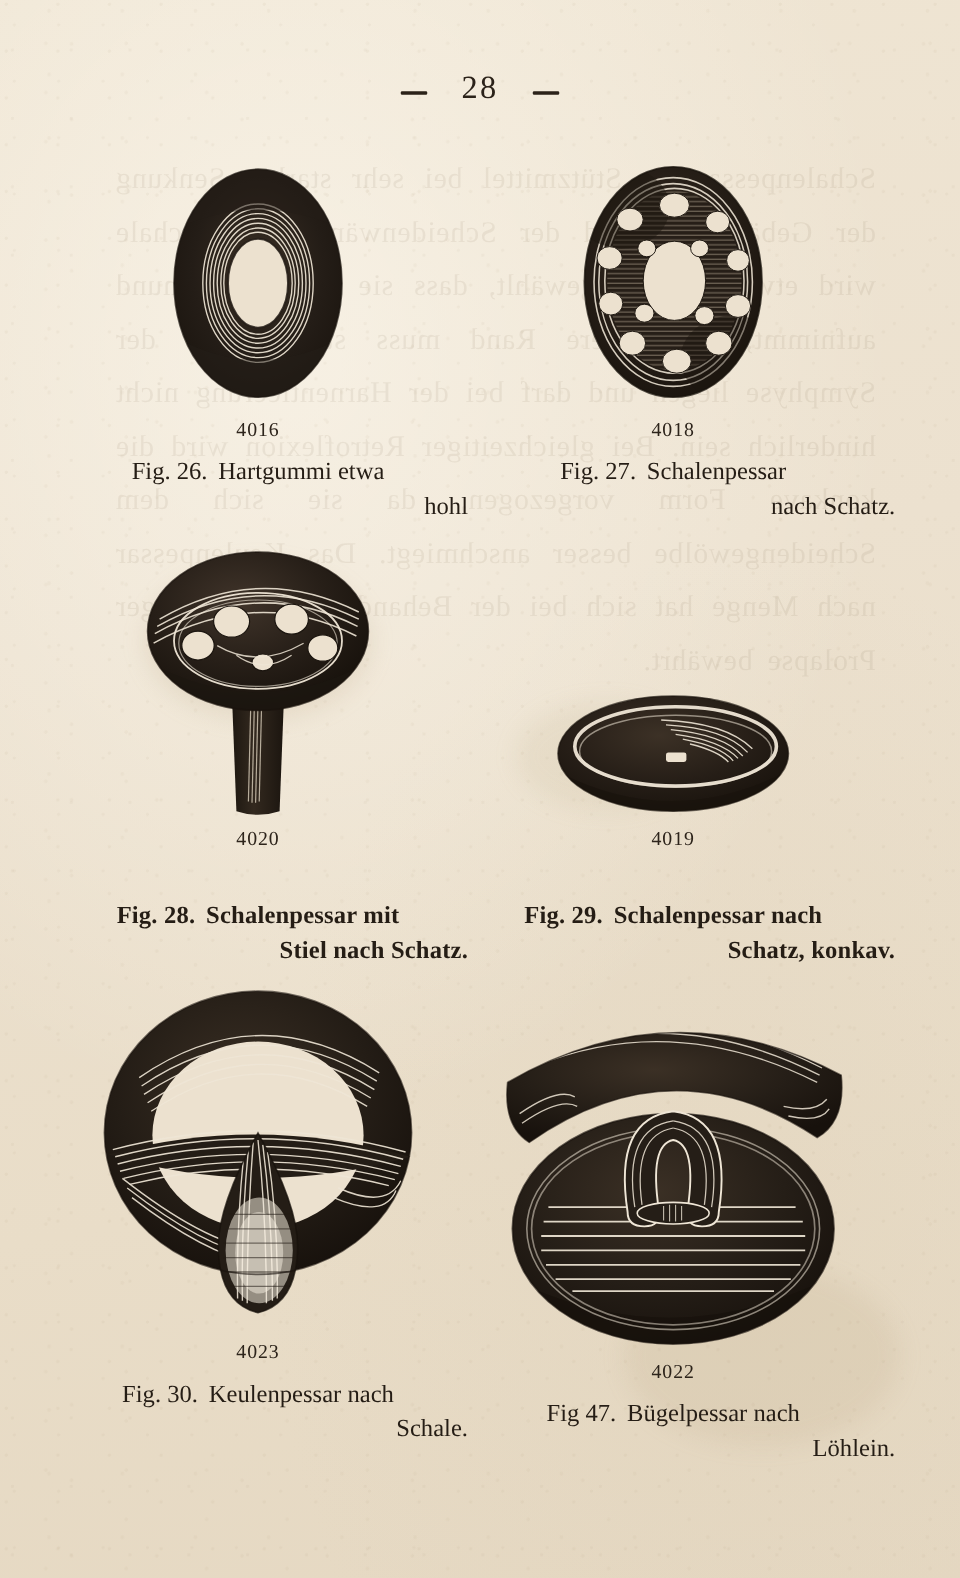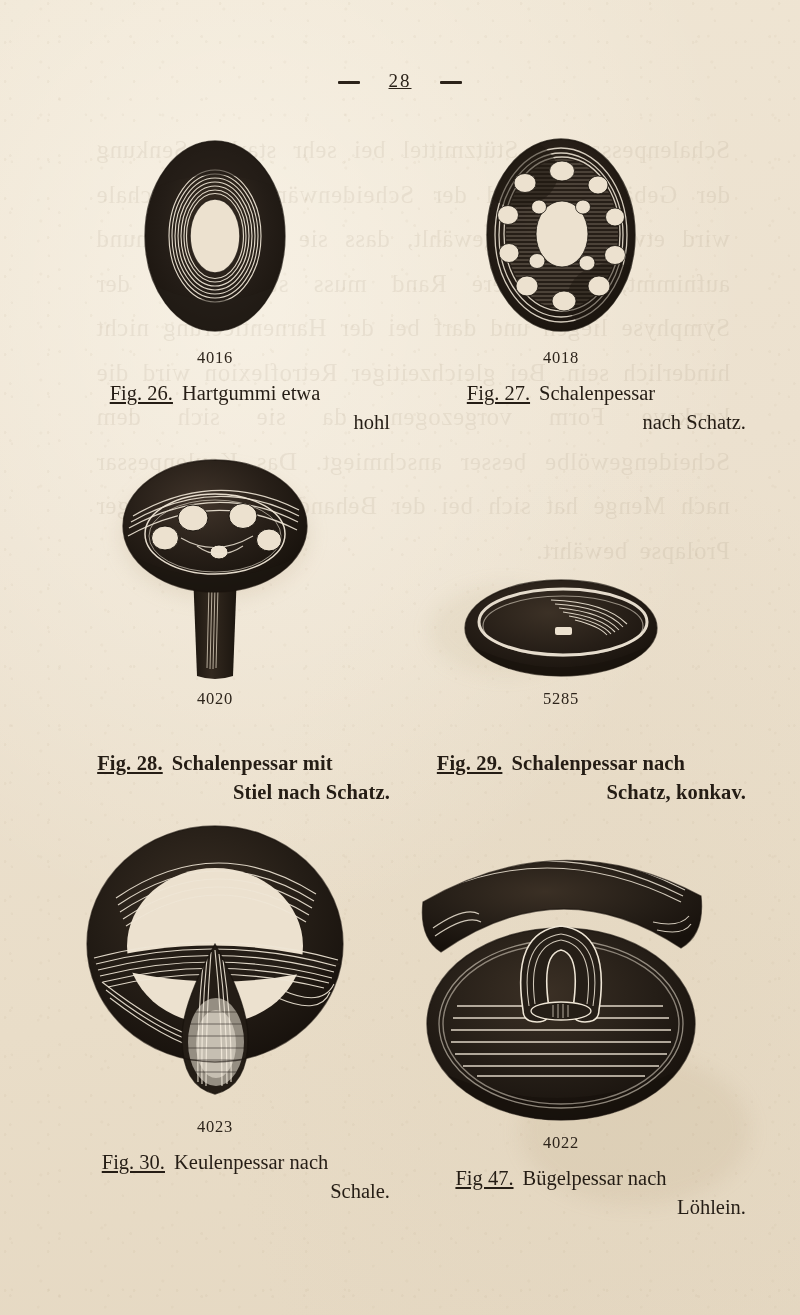--- a/index.html
+++ b/index.html
@@ -74,42 +74,42 @@
     color: #2b2219;
   }
   .folio .dash {
     display: inline-block;
     vertical-align: 3px;
     width: 22px;
     height: 3px;
     background: #2b2219;
     border-radius: 1px;
   }
-  .folio .num { display: inline-block; margin: 12px 20px; font-size: 19px; text-decoration: underline; }
+  .folio .num { display: inline-block; margin: 0 20px; font-size: 27px; }
 
   
   .col-left  { position: absolute; left: 40px;  width: 350px; }
   .col-right { position: absolute; left: 376px; width: 370px; }
 
   .cut-wrap { display: flex; justify-content: center; align-items: flex-end; }
   .catno {
     text-align: center;
     font-size: 16.5px;
     letter-spacing: .8px;
     margin-top: 7px;
     color: #2d241b;
   }
   .caption {
     text-align: center;
     font-size: 20.5px;
     line-height: 29px;
     margin-top: 11px;
     color: #251d15;
   }
-  .caption .lead { margin-right: 9px; text-decoration: underline; }
+  .caption .lead { margin-right: 9px; }
   .caption.bold { font-weight: bold; letter-spacing: .15px; margin-top: 40px; }
   .caption .l2 { display: block; text-align: right; }
 
   
   #row1-left  { top: 126px; }
   #row1-right { top: 126px; }
   #row2-left  { top: 452px; }
   #row2-right { top: 452px; }
   #row3-left  { top: 790px; }
   #row3-right { top: 806px; }
@@ -320,21 +320,21 @@
           <path d="M100 34 Q150 37 168 57"></path>
           <path d="M104 38 Q148 42 164 60"></path>
           <path d="M108 42 Q146 47 160 62"></path>
           <path d="M114 46 Q146 52 156 64"></path>
           <path d="M120 50 Q144 56 152 65"></path>
         </g>
         <rect x="100" y="57" width="17" height="8" rx="2" fill="#ece1cf"></rect>
         <ellipse cx="106" cy="58" rx="96" ry="48" fill="none" stroke="#18120c" stroke-width="1.4" opacity=".65"></ellipse>
       </svg>
     </div>
-    <div class="catno">5285</div>
+    <div class="catno">4019</div>
     <div class="caption bold">
       <span class="lead">Fig. 29.</span><span>Schalenpessar nach</span>
       <span class="l2">Schatz, konkav.</span>
     </div>
   </div>
 
   <div class="col-left" id="row3-left">
     <div class="cut-wrap h-fix-c">
       <svg class="cut" width="286" height="316" viewBox="0 0 286 316">
         <defs>

